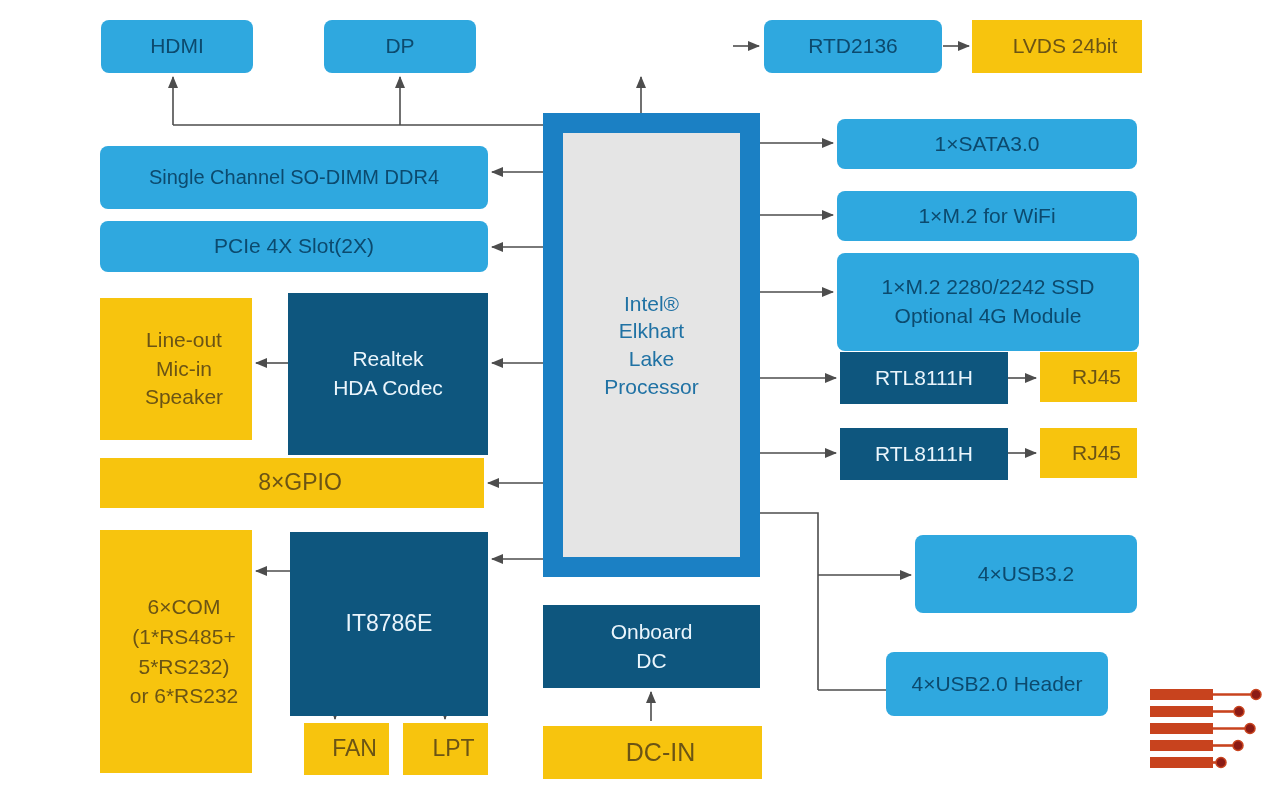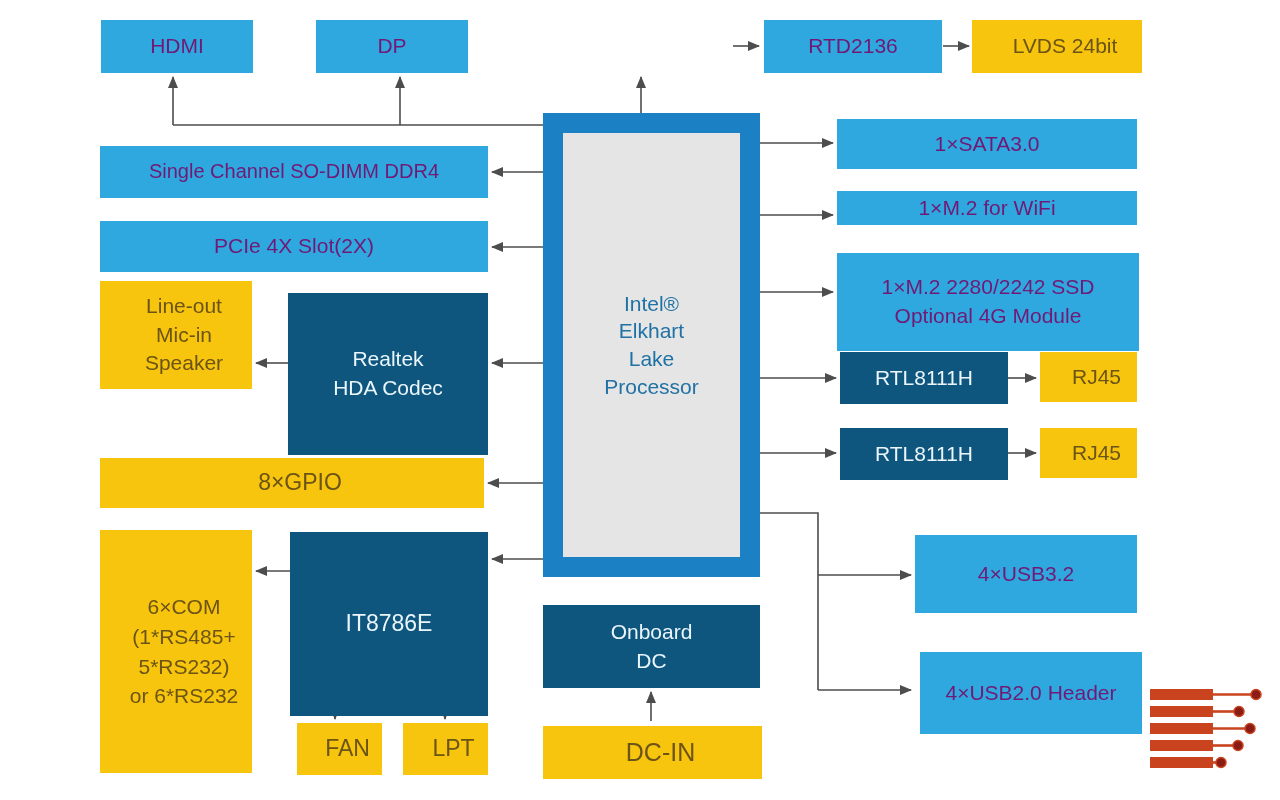--- a/index.html
+++ b/index.html
@@ -16,21 +16,21 @@
   html,body{margin:0;padding:0;background:#fff;}
   #canvas{
     position:relative;width:1280px;height:800px;background:#ffffff;overflow:hidden;
     font-family:"Liberation Sans", sans-serif;
   }
   .box{
     position:absolute;display:flex;align-items:center;justify-content:center;
     text-align:center;white-space:pre-line;box-sizing:border-box;
     font-size:21px;line-height:1.38;
   }
-  .lb{background:var(--light-blue);color:#701a75;}
+  .lb{background:var(--light-blue);color:#0c4a6e;border-radius:8px;}
   .db{background:var(--dark-blue);color:#EAF5FC;}
   .yl{background:var(--yellow);color:var(--yellow-text);padding-left:16px;}
   .proc{
     background:#e5e5e5;border:20px solid var(--proc-border);
     color:var(--proc-text);font-size:21px;line-height:1.32;
   }
   .big{font-size:23px;}
   #connector-layer{position:absolute;left:0;top:0;width:1280px;height:800px;}
   .conn{stroke:var(--line-color);stroke-width:1.6;fill:none;}
   .ah{fill:var(--line-color);}
@@ -98,52 +98,52 @@
       <line class="lwire" x1="1213" y1="745.5" x2="1234" y2="745.5"></line>
       <circle class="ldot" cx="1238" cy="745.5" r="5"></circle>
 
       <rect class="lbar" x="1150" y="757" width="63" height="11"></rect>
       <line class="lwire" x1="1213" y1="762.5" x2="1217" y2="762.5"></line>
       <circle class="ldot" cx="1221" cy="762.5" r="5"></circle>
     </g>
   </svg>
 
   <div class="box lb" style="left:101px;top:20px;width:152px;height:53px">HDMI</div>
-  <div class="box lb" style="left:316px;top:20px;width:152px;height:53px">DP</div>
+  <div class="box lb" style="left:324px;top:20px;width:152px;height:53px">DP</div>
   <div class="box lb" style="left:764px;top:20px;width:178px;height:53px">RTD2136</div>
   <div class="box yl" style="left:972px;top:20px;width:170px;height:53px">LVDS 24bit</div>
 
-  <div class="box lb" style="left:100px;top:146px;width:388px;height:52px;font-size:20px">Single Channel SO-DIMM DDR4</div>
+  <div class="box lb" style="left:100px;top:146px;width:388px;height:63px;font-size:20px">Single Channel SO-DIMM DDR4</div>
   <div class="box lb" style="left:100px;top:221px;width:388px;height:51px">PCIe 4X Slot(2X)</div>
-  <div class="box yl" style="left:100px;top:281px;width:152px;height:108px">Line-out
+  <div class="box yl" style="left:100px;top:298px;width:152px;height:142px">Line-out
 Mic-in
 Speaker</div>
   <div class="box db" style="left:288px;top:293px;width:200px;height:162px">Realtek
 HDA Codec</div>
   <div class="box yl big" style="left:100px;top:458px;width:384px;height:50px">8×GPIO</div>
   <div class="box yl" style="left:100px;top:530px;width:152px;height:243px;line-height:1.42">6×COM
 (1*RS485+
 5*RS232)
 or 6*RS232</div>
   <div class="box db big" style="left:290px;top:532px;width:198px;height:184px">IT8786E</div>
-  <div class="box yl big" style="left:297px;top:723px;width:85px;height:52px">FAN</div>
+  <div class="box yl big" style="left:304px;top:723px;width:85px;height:52px">FAN</div>
   <div class="box yl big" style="left:403px;top:723px;width:85px;height:52px">LPT</div>
 
   <div class="box proc" style="left:543px;top:113px;width:217px;height:464px">Intel®
 Elkhart
 Lake
 Processor</div>
   <div class="box db" style="left:543px;top:605px;width:217px;height:83px">Onboard
 DC</div>
   <div class="box yl" style="left:543px;top:726px;width:219px;height:53px;font-size:25px">DC-IN</div>
 
   <div class="box lb" style="left:837px;top:119px;width:300px;height:50px">1×SATA3.0</div>
-  <div class="box lb" style="left:837px;top:191px;width:300px;height:34px">1×M.2 for WiFi</div>
+  <div class="box lb" style="left:837px;top:191px;width:300px;height:50px">1×M.2 for WiFi</div>
   <div class="box lb" style="left:837px;top:253px;width:302px;height:98px">1×M.2 2280/2242 SSD
 Optional 4G Module</div>
   <div class="box db" style="left:840px;top:352px;width:168px;height:52px">RTL8111H</div>
   <div class="box yl" style="left:1040px;top:352px;width:97px;height:50px">RJ45</div>
   <div class="box db" style="left:840px;top:428px;width:168px;height:52px">RTL8111H</div>
   <div class="box yl" style="left:1040px;top:428px;width:97px;height:50px">RJ45</div>
   <div class="box lb" style="left:915px;top:535px;width:222px;height:78px">4×USB3.2</div>
-  <div class="box lb" style="left:920px;top:652px;width:222px;height:82px">4×USB2.0 Header</div>
+  <div class="box lb" style="left:886px;top:652px;width:222px;height:64px">4×USB2.0 Header</div>
 
 </div>
 
 </body></html>

